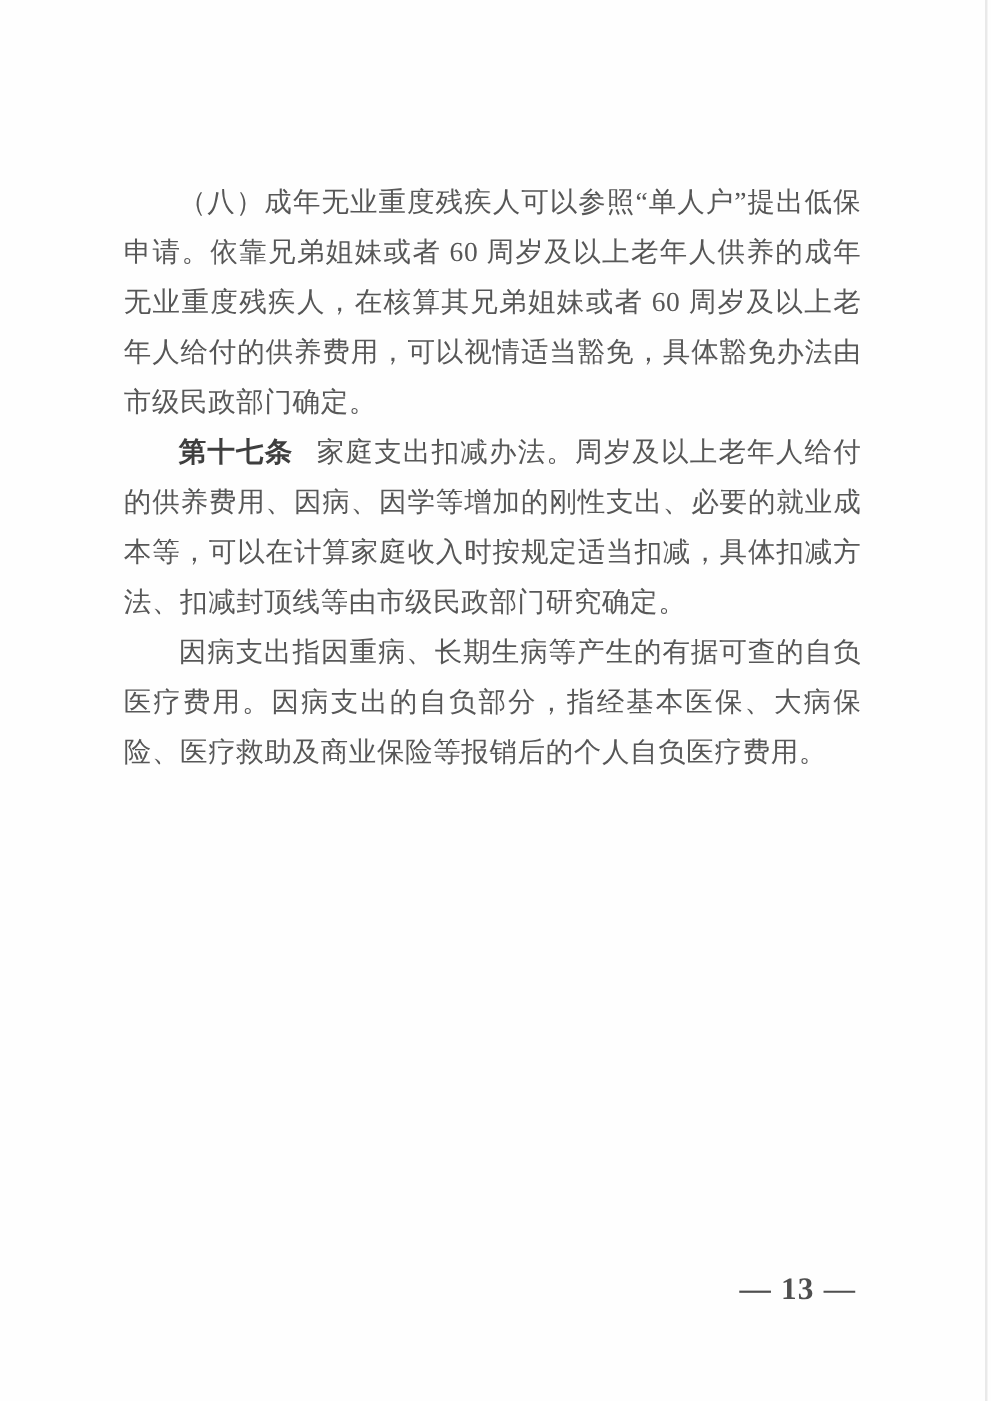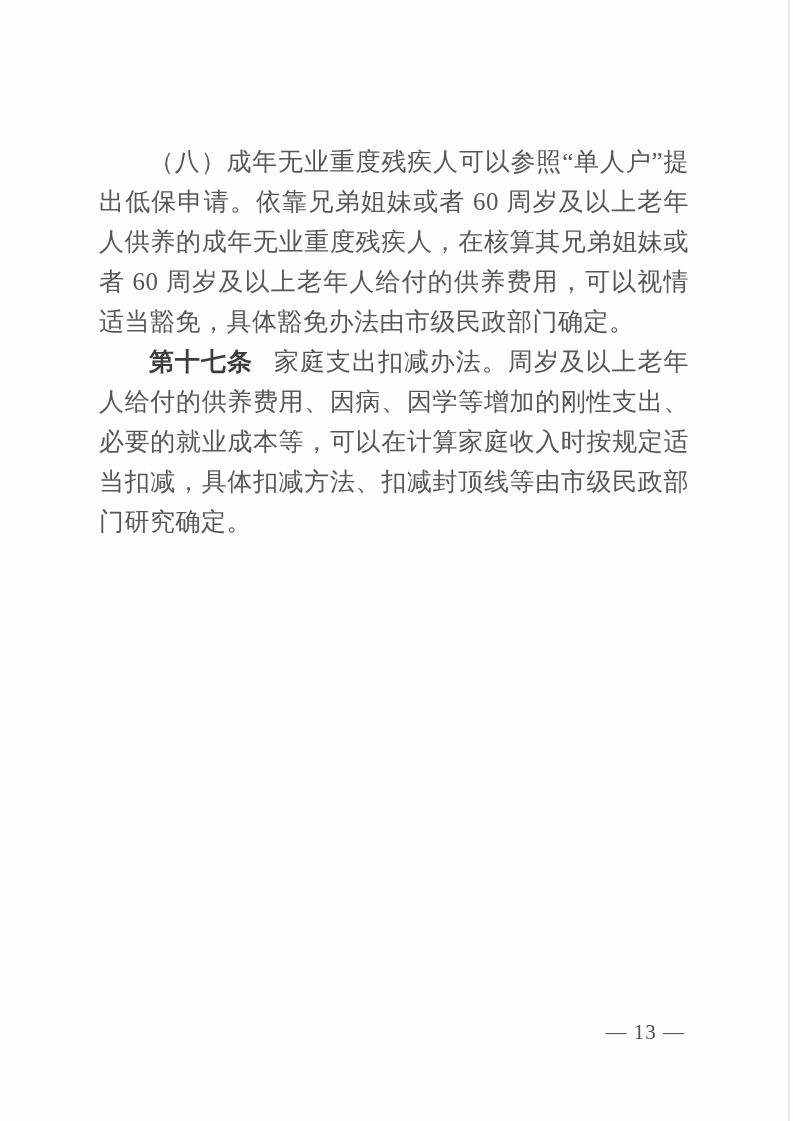--- a/index.html
+++ b/index.html
@@ -33,50 +33,52 @@
     right: 3px;
     width: 2px;
     background: #e9e9e9;
   }
   .doc-body {
     position: absolute;
     left: 99px;
     top: 142px;
     width: 590px;
     color: var(--ink);
-    font-size: 25px;
+    font-size: 22px;
     line-height: 40px;
     text-align: justify;
     text-justify: inter-character;
     letter-spacing: 0.5px;
   }
   p.para {
     margin: 0;
     padding: 0;
     text-indent: 2em;
   }
   .lead {
     font-weight: bold;
     color: var(--ink-bold);
     margin-right: 0.85em;
   }
   .page-number {
     position: absolute;
     top: 1020px;
     right: 108px;
-    font-size: 21px;
+    font-size: 25px;
     line-height: 24px;
     color: #4f4f4f;
     letter-spacing: 1px;
     white-space: nowrap;
+    font-weight: bold;
   }
 </style>
 </head>
 <body>
 
 <div class="page">
   <div class="doc-body">
       <p class="para"><span>（八）成年无业重度残疾人可以参照“单人户”提出低保申请。依靠兄弟姐妹或者 60 周岁及以上老年人供养的成年无业重度残疾人，在核算其兄弟姐妹或者 60 周岁及以上老年人给付的供养费用，可以视情适当豁免，具体豁免办法由市级民政部门确定。</span></p>
       <p class="para"><b class="lead">第十七条</b><span>家庭支出扣减办法。周岁及以上老年人给付的供养费用、因病、因学等增加的刚性支出、必要的就业成本等，可以在计算家庭收入时按规定适当扣减，具体扣减方法、扣减封顶线等由市级民政部门研究确定。</span></p>
+      <p class="para"><span>因病支出指因重病、长期生病等产生的有据可查的自负医疗费用。因病支出的自负部分，指经基本医保、大病保险、医疗救助及商业保险等报销后的个人自负医疗费用。</span></p>
     </div>
   <div class="page-number">— 13 —</div>
   <div class="scan-edge"></div>
 </div>
 
 </body></html>

